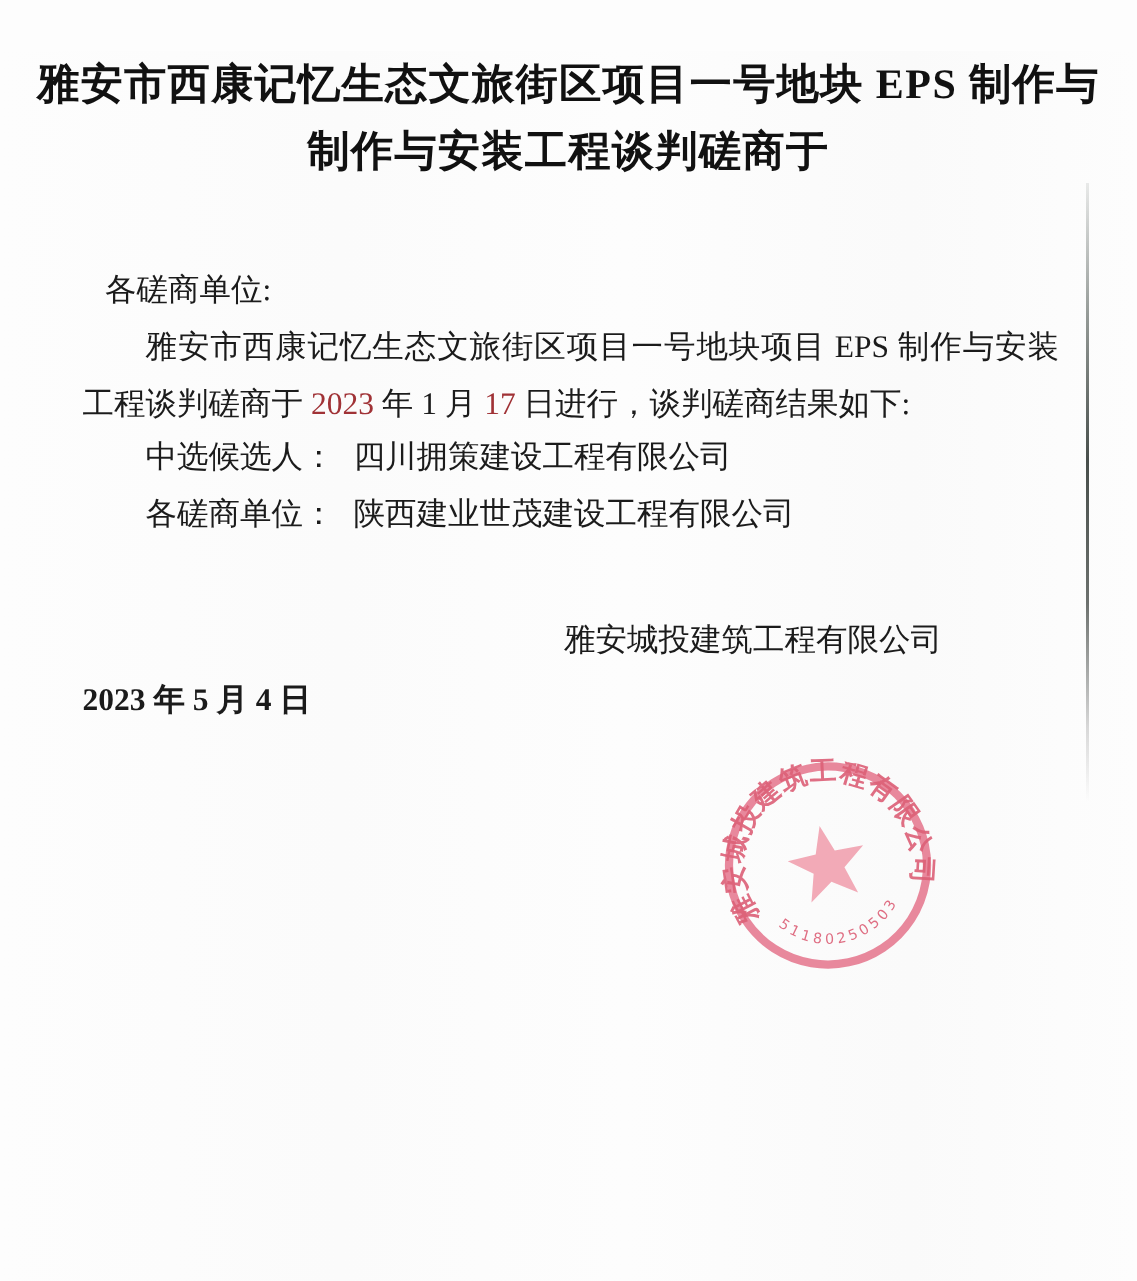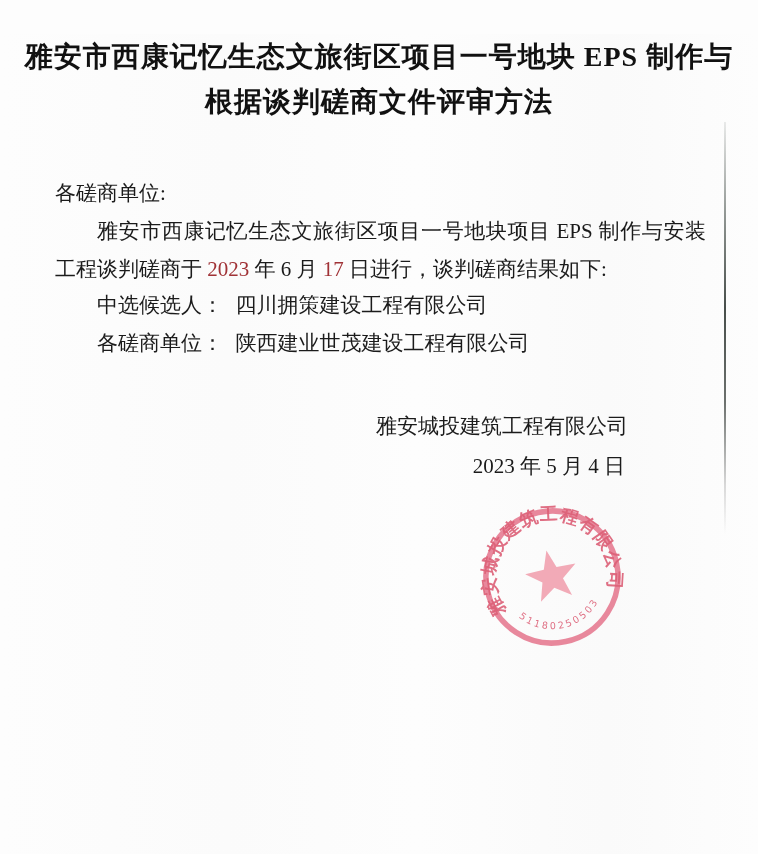--- a/index.html
+++ b/index.html
@@ -26,40 +26,41 @@
     letter-spacing: 1px;
     color: #111;
   }
   .content {
     margin-top: 50px;
     padding: 0 52px 0 55px;
     font-size: 21px;
     line-height: 38px;
     text-align: justify;
   }
-  .salutation { text-indent: 0; }
+  .salutation { text-indent: 0; margin-left: 15px; }
   .para { text-indent: 2em; }
   .candidate { text-indent: 2em; font-family: Liberation Mono, monospace; }
   .red-date { color: var(--date-red, #a03236); }
   .signature-block {
     position: relative;
     margin-top: 42px;
     z-index: 2;
   }
   .sig-company {
     text-align: right;
     padding-right: 78px;
     font-size: 21px;
     line-height: 40px;
   }
   .sig-date {
-    text-align: right;
+    text-align: left;
     padding-right: 81px;
     font-size: 21px;
     line-height: 40px;
+    font-weight: bold;
   }
   .stamp {
     position: absolute;
     left: 472px;
     top: 463px;
     width: 160px;
     height: 160px;
     z-index: 1;
     opacity: 0.88;
   }
@@ -81,26 +82,26 @@
 </style>
 </head>
 <body>
 
 <div class="page">
 
   <div class="scan-line"></div>
 
   <h1 class="doc-title">
     <div>雅安市西康记忆生态文旅街区项目一号地块 EPS 制作与</div>
-    <div>根据谈判磋商文件评审方法</div>
+    <div>制作与安装工程谈判磋商于</div>
   </h1>
 
   <div class="content">
     <p class="salutation">各磋商单位:</p>
-    <p class="para"><span>雅安市西康记忆生态文旅街区项目一号地块项目 EPS 制作与安装工程谈判磋商于 </span><span class="red-date">2023</span><span> 年 6 月 </span><span class="red-date">17</span><span> 日进行，谈判磋商结果如下:</span></p>
+    <p class="para"><span>雅安市西康记忆生态文旅街区项目一号地块项目 EPS 制作与安装工程谈判磋商于 </span><span class="red-date">2023</span><span> 年 1 月 </span><span class="red-date">17</span><span> 日进行，谈判磋商结果如下:</span></p>
     <p class="candidate">中选候选人： 四川拥策建设工程有限公司</p>
     <p class="candidate">各磋商单位： 陕西建业世茂建设工程有限公司</p>
 
     <div class="signature-block">
       <div class="sig-company">雅安城投建筑工程有限公司</div>
       <div class="sig-date">2023 年 5 月 4 日</div>
     </div>
   </div>
 
   <svg class="stamp" viewBox="0 0 160 160" xmlns="http://www.w3.org/2000/svg">

